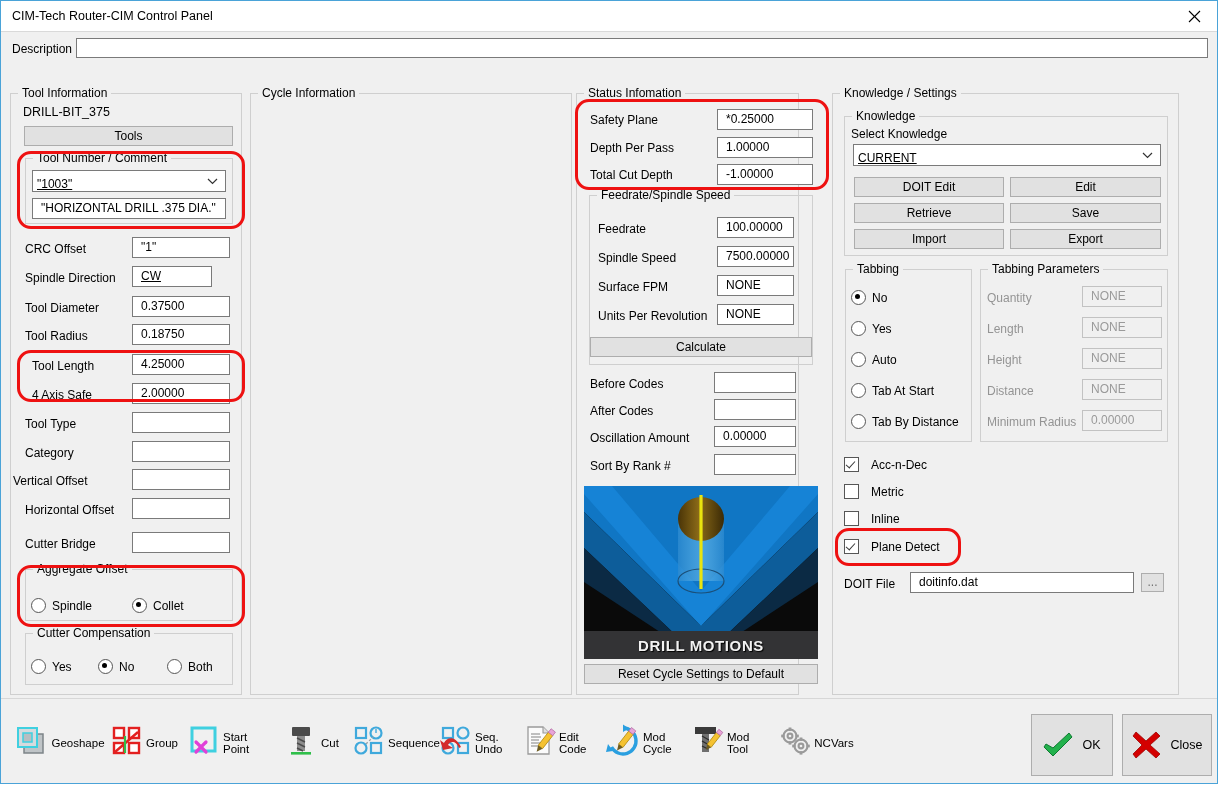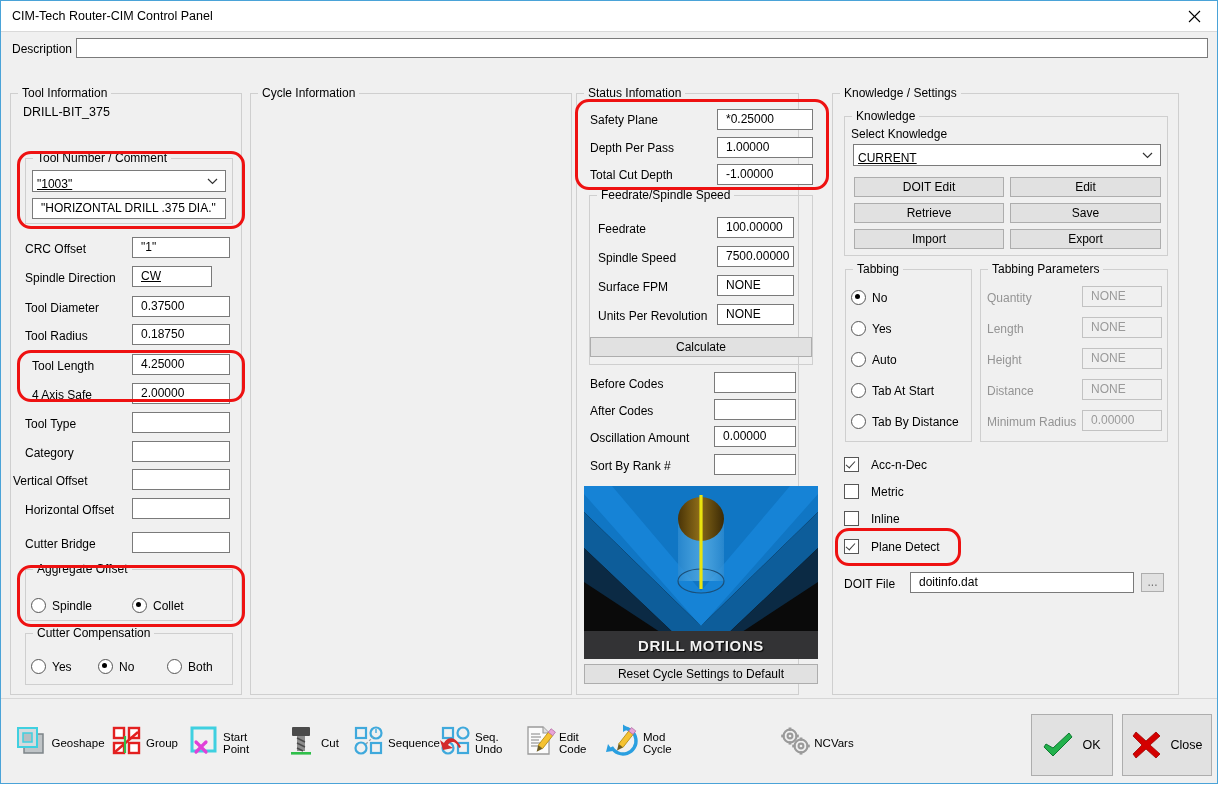--- a/index.html
+++ b/index.html
@@ -270,20 +270,21 @@
     <div class="lbl">Description</div>
     <input type="text" value="" style="">
   </div>
 
   <div class="gbox" style="left:9px; top:92px; width:232px; height:602px;">
     <div class="glegend">Tool Information</div>
   </div>
 
   <div class="flabel" style="left:22px; top:104px; font-size:12.5px;">DRILL-BIT_375</div>
 
+  <div class="btn" style="left:23px; top:125px; width:209px; height:20px;">Tools</div>
 
   <div class="gbox" style="left:24px; top:157px; width:208px; height:66px;">
     <div class="glegend">Tool Number / Comment</div>
   </div>
   <div class="combo" style="left:31px; top:169px; width:194px;">
     <span>"1003"</span>
     <span class="chev">
       <svg width="11" height="7" viewBox="0 0 11 7">
           <polyline points="1,1 5.5,5.5 10,1" fill="none" stroke="#333" stroke-width="1.2"></polyline>
         </svg>
@@ -635,20 +636,35 @@
           <g transform="rotate(38 21 19)">
             <rect x="18" y="7" width="5.5" height="17" fill="#f5c231" stroke="#b28c12" stroke-width="0.8"></rect>
             <polygon points="18,24 23.5,24 20.75,30" fill="#6d5b20"></polygon>
             <rect x="18" y="3" width="5.5" height="4.5" fill="#e8a3d8" stroke="#b16aa3" stroke-width="0.7"></rect>
           </g>
         </svg>
       </div>
       <div class="cap">Mod Cycle</div>
     </div>
 
+    <div class="tbtn" style="left:677px;">
+      <div class="ic">
+        <svg width="40" height="38" viewBox="0 0 40 38">
+          <rect x="8" y="4" width="21" height="7" fill="#3a3a3a"></rect>
+          <rect x="15" y="11" width="7" height="18" fill="#6f6f6f"></rect>
+          <path d="M15 13 l7 4 M15 18 l7 4 M15 23 l6 3" stroke="#2c2c2c" stroke-width="1.3" fill="none"></path>
+          <g transform="rotate(38 25 20)">
+            <rect x="22" y="9" width="5" height="15" fill="#f5c231" stroke="#b28c12" stroke-width="0.8"></rect>
+            <polygon points="22,24 27,24 24.5,29" fill="#6d5b20"></polygon>
+            <rect x="22" y="5" width="5" height="4" fill="#e8a3d8" stroke="#b16aa3" stroke-width="0.7"></rect>
+          </g>
+        </svg>
+      </div>
+      <div class="cap">Mod Tool</div>
+    </div>
 
     <div class="tbtn" style="left:761px;">
       <div class="ic">
         <svg width="40" height="38" viewBox="0 0 40 38">
           <g fill="none" stroke="#9a9a9a" stroke-width="2.1">
             <circle cx="16" cy="13" r="6.5"></circle>
             <circle cx="16" cy="13" r="2.4"></circle>
             <circle cx="27" cy="23" r="6.5"></circle>
             <circle cx="27" cy="23" r="2.4"></circle>
           </g>

